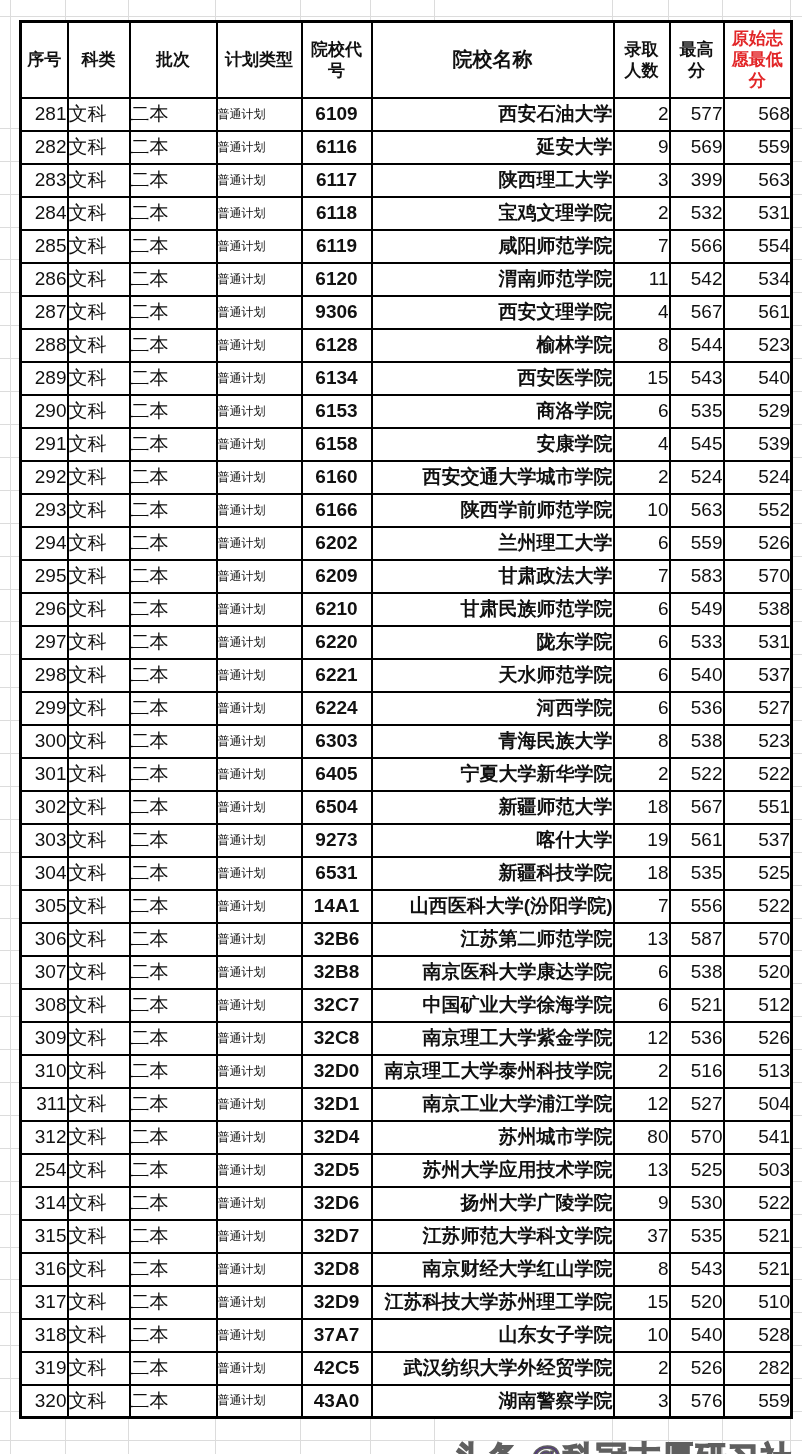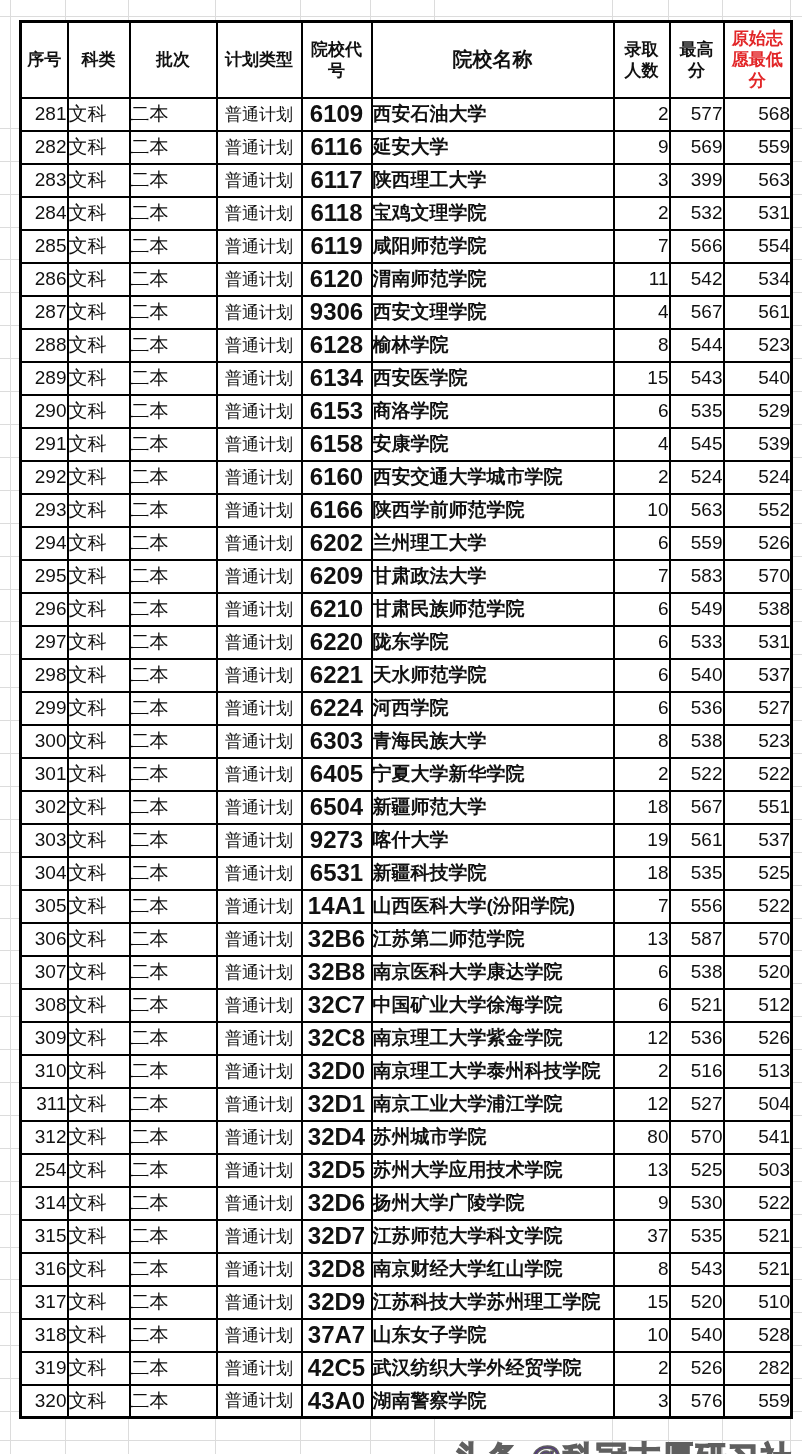--- a/index.html
+++ b/index.html
@@ -31,23 +31,23 @@
   #score-table tbody tr{height:33px}
   #score-table th{
     font-size:17px;font-weight:bold;text-align:center;
     white-space:normal;line-height:1.25;padding:0 2px;
   }
   #score-table th.c5{font-size:20px}
   #score-table th.c8{color:var(--red)}
   
   td.c0{font-size:19px;text-align:right;padding-right:5px}
   td.c1,td.c2{font-size:19px;text-align:left;padding-left:4px}
-  td.c3{font-size:17px;text-align:center;padding-left:3px}
-  td.c4{font-size:24px;font-weight:bold;text-align:center}
-  td.c5{font-size:19px;font-weight:bold;text-align:left;padding-left:4px}
+  td.c3{font-size:12px;text-align:left;padding-left:3px}
+  td.c4{font-size:19px;font-weight:bold;text-align:center}
+  td.c5{font-size:19px;font-weight:bold;text-align:right;padding-left:4px}
   td.c6,td.c7{font-size:19px;text-align:right;padding-right:4px}
   td.c8{font-size:19px;font-weight:normal;text-align:right;padding-right:9px;color:var(--red)}
   
   #watermark{
     position:absolute;right:8px;top:1406px;z-index:2;
     font-size:31px;font-weight:bold;letter-spacing:2px;
     color:#4c1d95;
     -webkit-text-stroke:1.6px #5f5f5f;
     text-shadow:0 0 1px #6a6a6a;
     white-space:nowrap;

